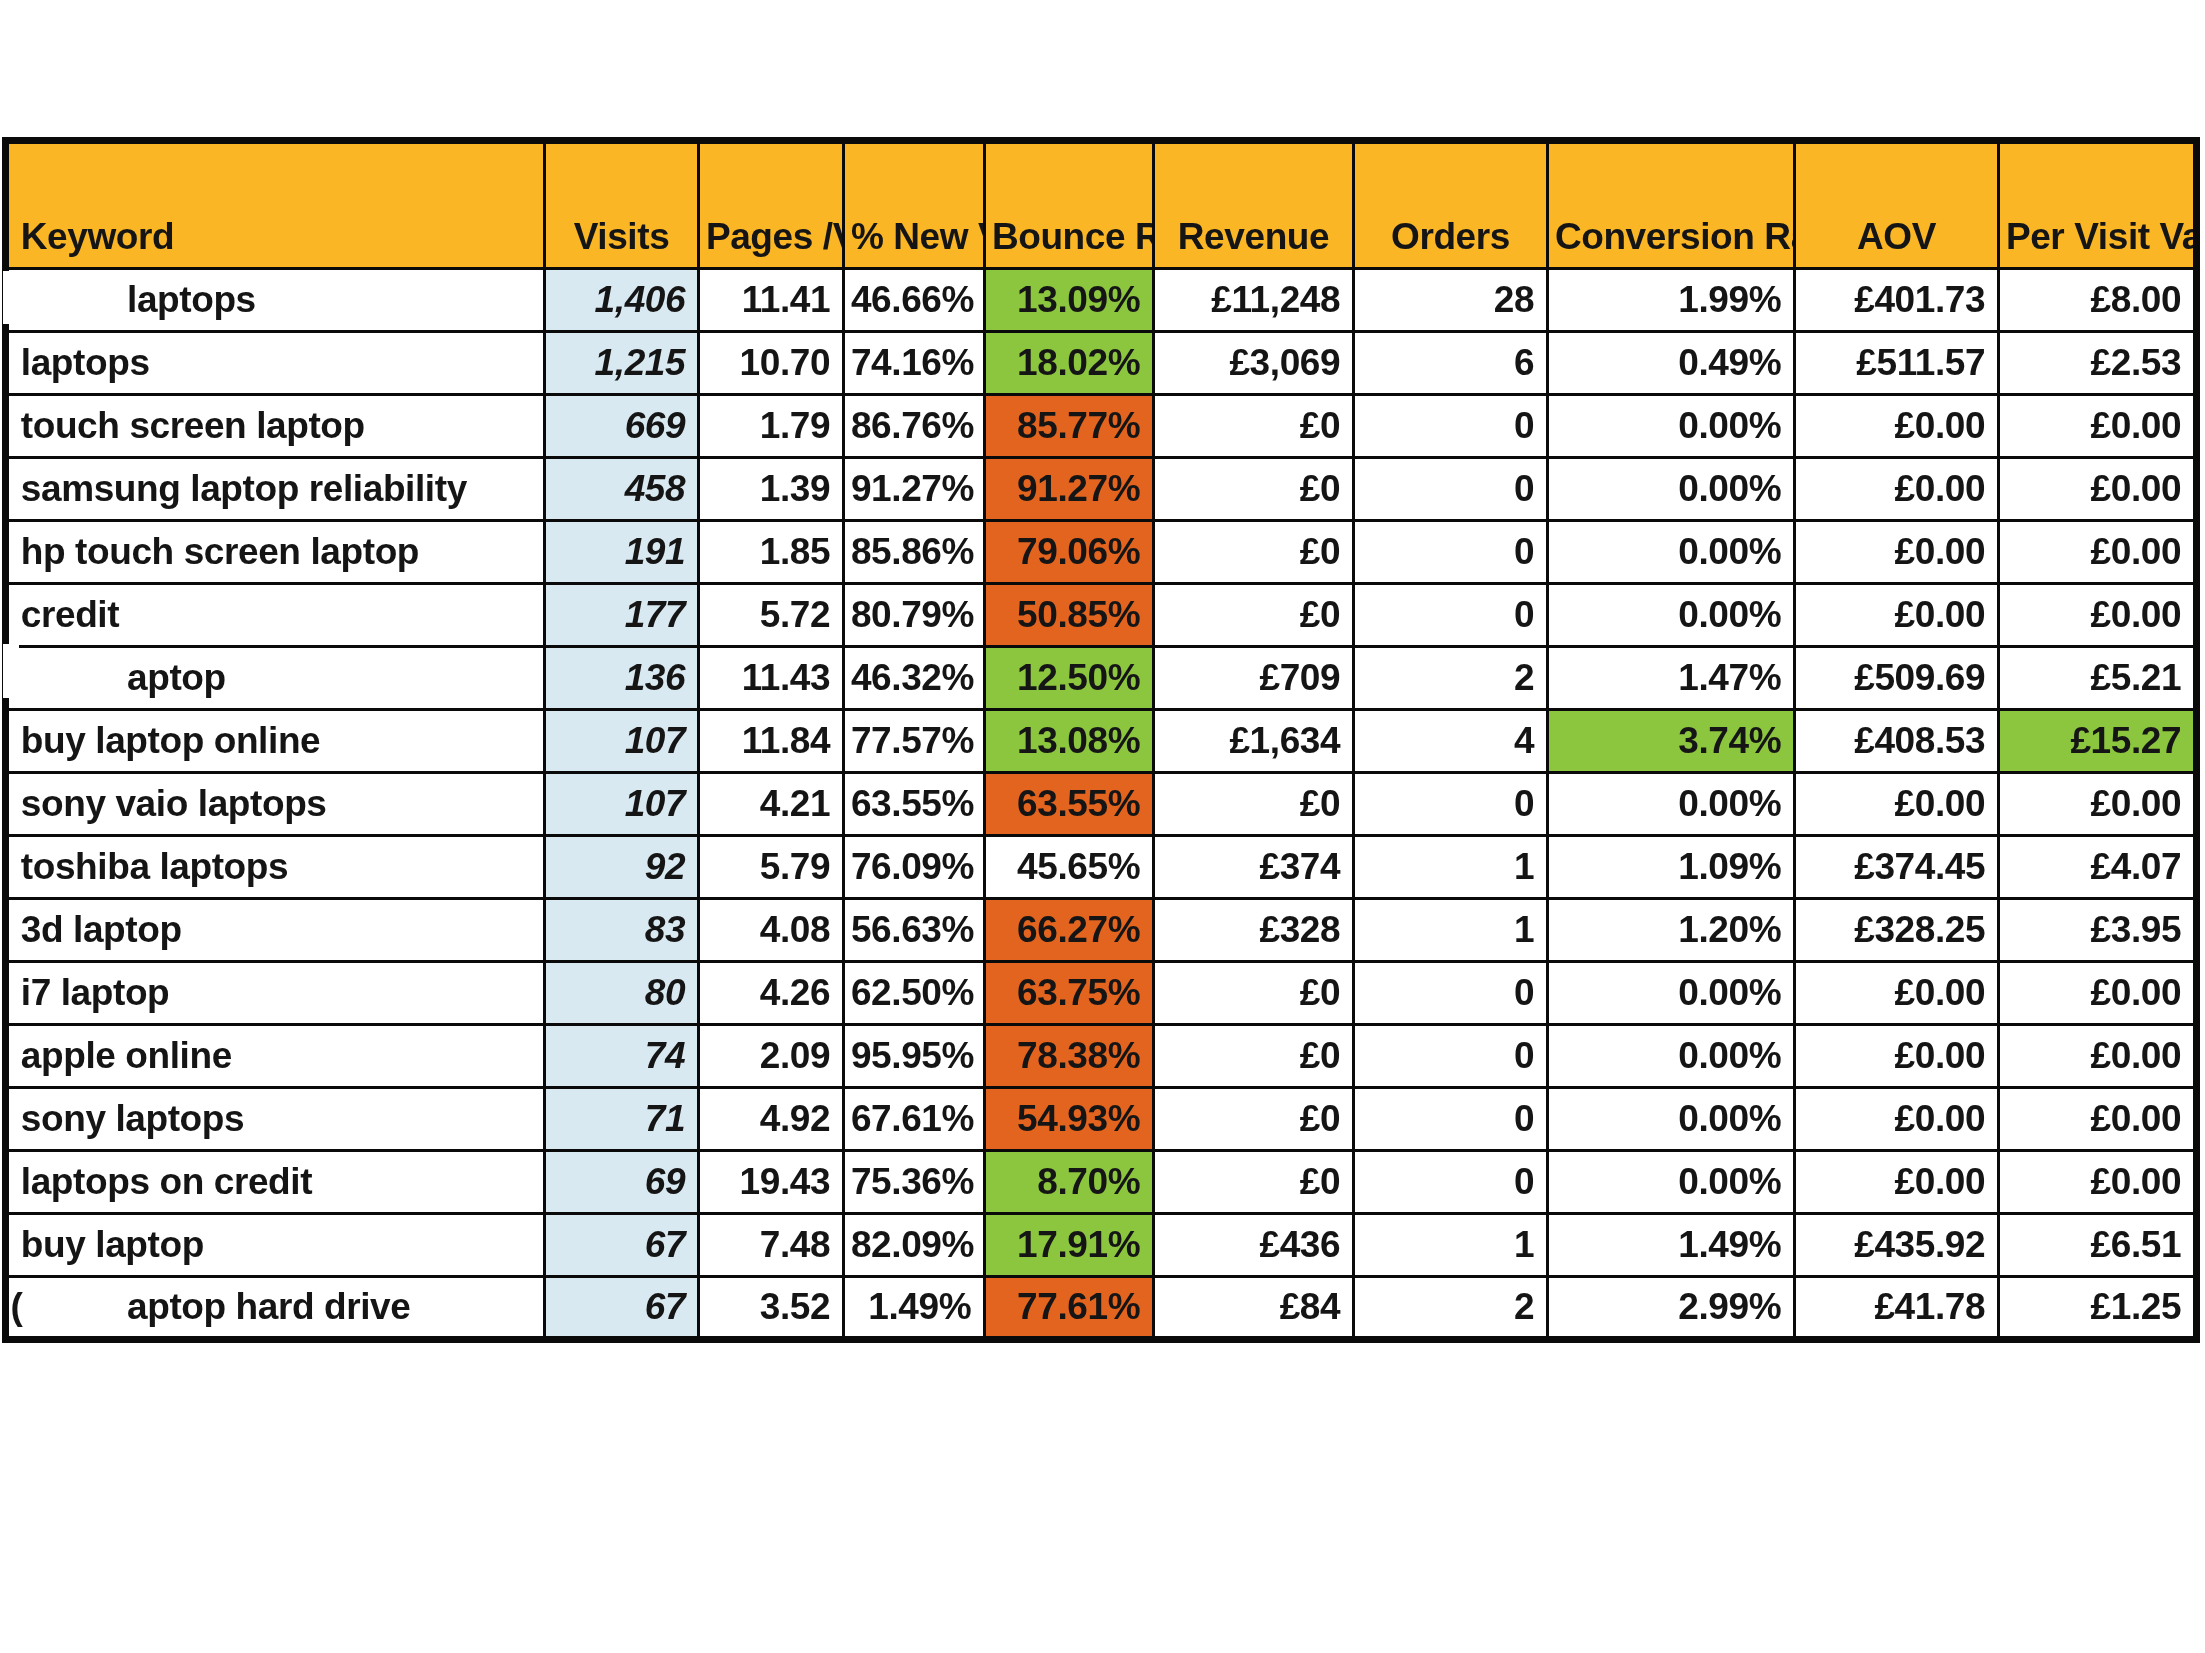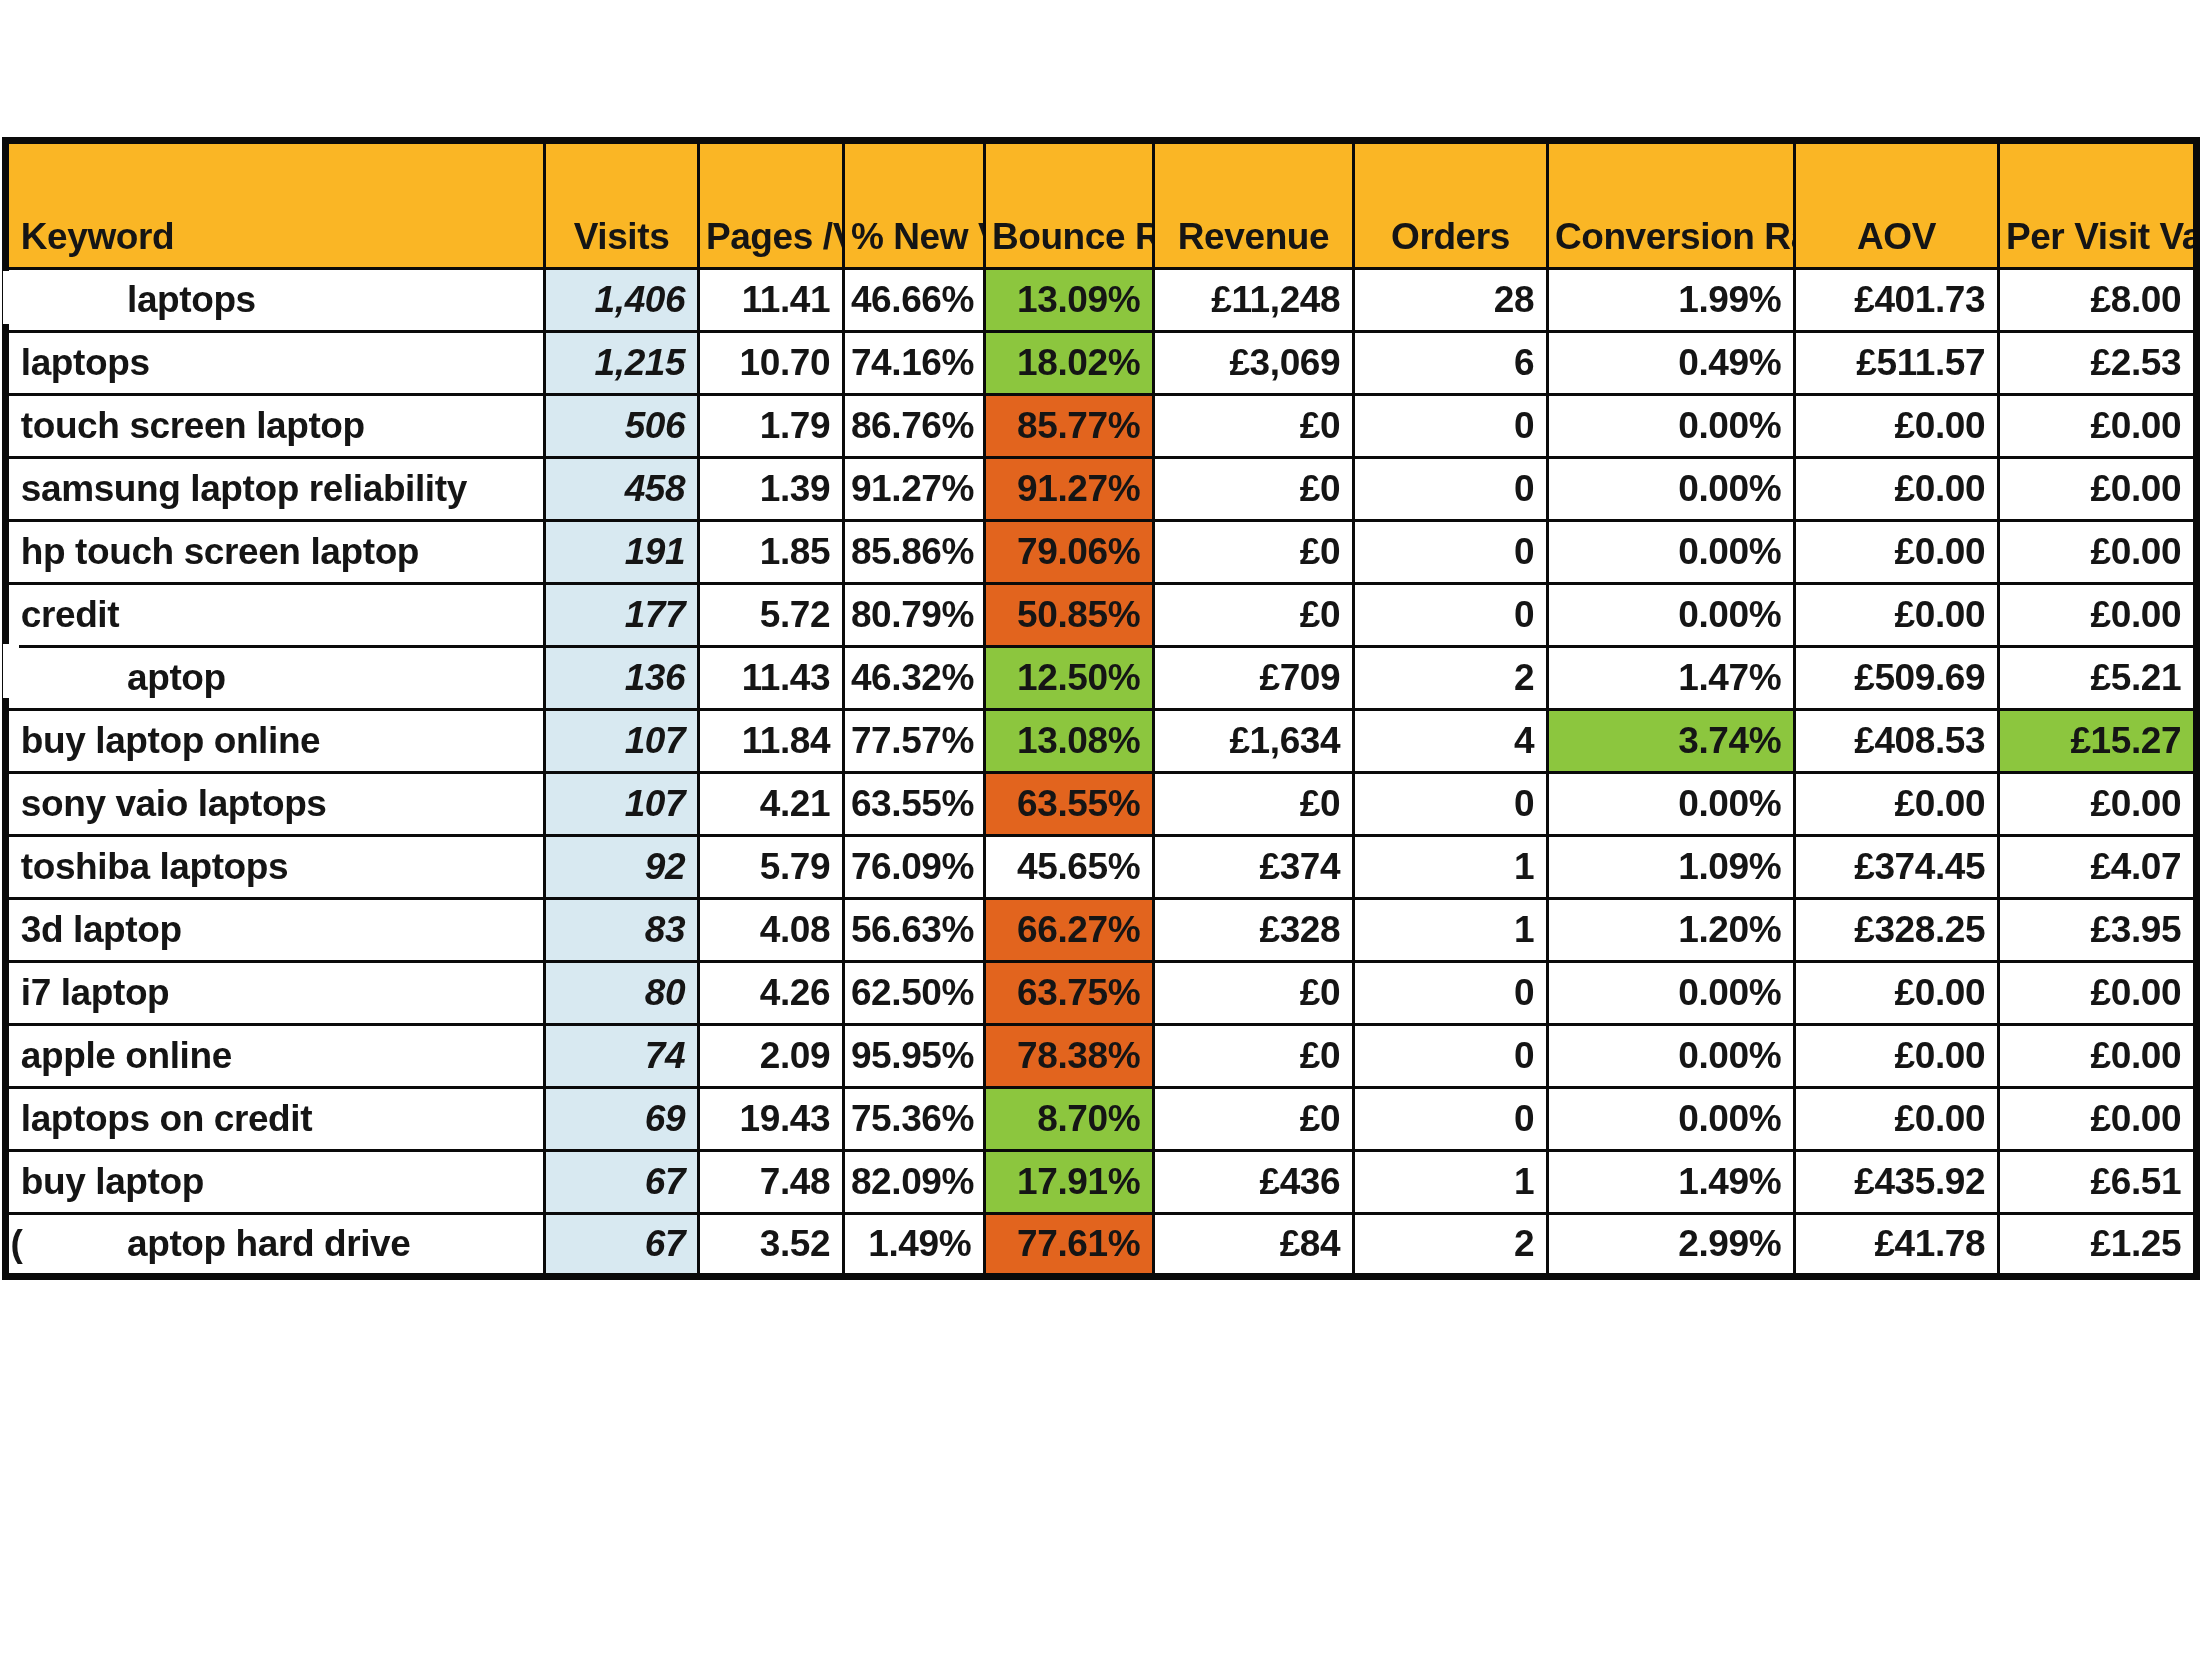--- a/index.html
+++ b/index.html
@@ -130,21 +130,21 @@
           <td class="c3">74.16%</td>
           <td class="c4 good">18.02%</td>
           <td class="c5">£3,069</td>
           <td class="c6">6</td>
           <td class="c7">0.49%</td>
           <td class="c8">£511.57</td>
           <td class="c9">£2.53</td>
         </tr>
         <tr>
           <td class="c0">touch screen laptop</td>
-          <td class="c1 visits">506</td>
+          <td class="c1 visits">669</td>
           <td class="c2">1.79</td>
           <td class="c3">86.76%</td>
           <td class="c4 bad">85.77%</td>
           <td class="c5">£0</td>
           <td class="c6">0</td>
           <td class="c7">0.00%</td>
           <td class="c8">£0.00</td>
           <td class="c9">£0.00</td>
         </tr>
         <tr>
@@ -261,20 +261,32 @@
           <td class="c2">2.09</td>
           <td class="c3">95.95%</td>
           <td class="c4 bad">78.38%</td>
           <td class="c5">£0</td>
           <td class="c6">0</td>
           <td class="c7">0.00%</td>
           <td class="c8">£0.00</td>
           <td class="c9">£0.00</td>
         </tr>
         <tr>
+          <td class="c0">sony laptops</td>
+          <td class="c1 visits">71</td>
+          <td class="c2">4.92</td>
+          <td class="c3">67.61%</td>
+          <td class="c4 bad">54.93%</td>
+          <td class="c5">£0</td>
+          <td class="c6">0</td>
+          <td class="c7">0.00%</td>
+          <td class="c8">£0.00</td>
+          <td class="c9">£0.00</td>
+        </tr>
+        <tr>
           <td class="c0">laptops on credit</td>
           <td class="c1 visits">69</td>
           <td class="c2">19.43</td>
           <td class="c3">75.36%</td>
           <td class="c4 good">8.70%</td>
           <td class="c5">£0</td>
           <td class="c6">0</td>
           <td class="c7">0.00%</td>
           <td class="c8">£0.00</td>
           <td class="c9">£0.00</td>

